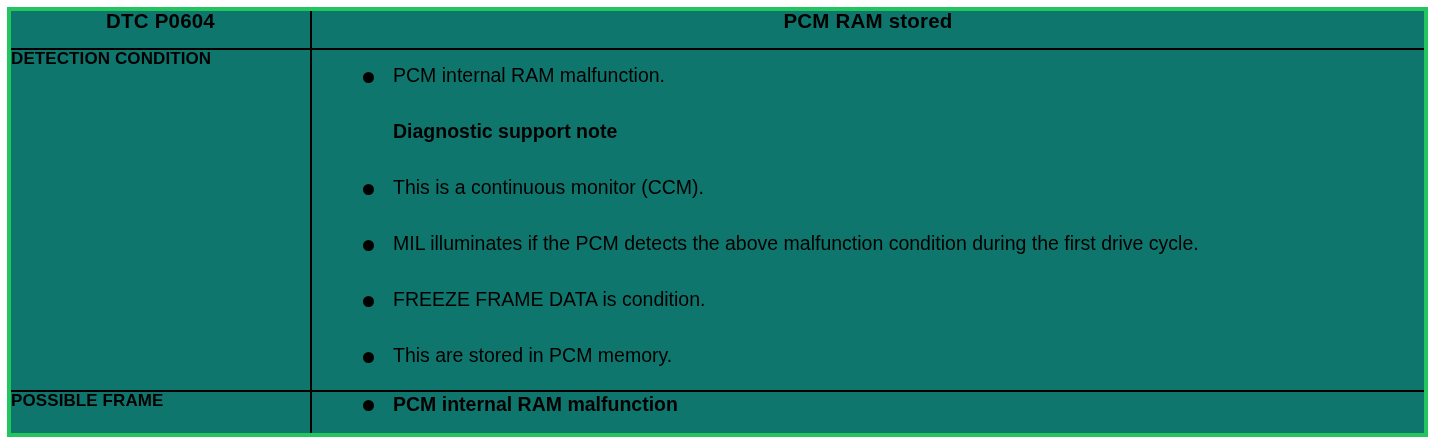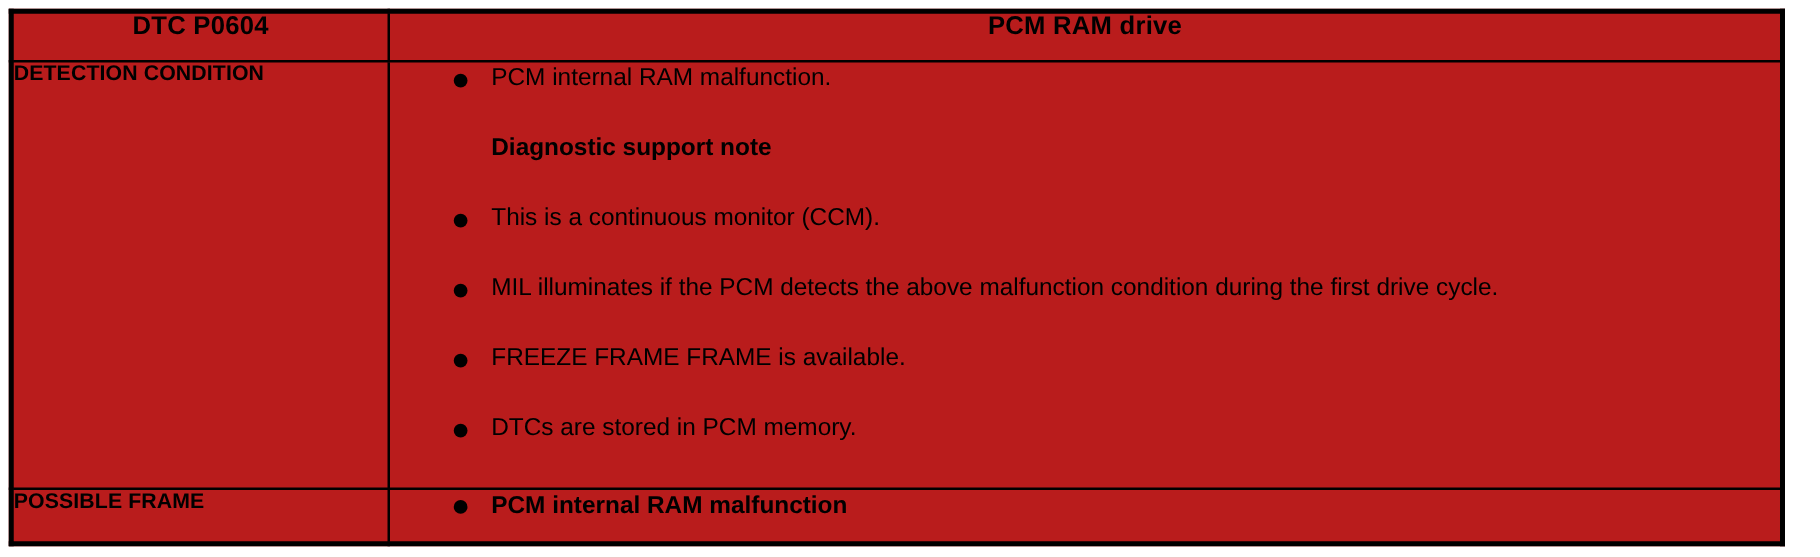--- a/index.html
+++ b/index.html
@@ -22,23 +22,23 @@
     width: 1421px;
     height: 430px;
     box-sizing: border-box;
   }
 
   table.dtc-table {
     width: 100%;
     height: 100%;
     border-collapse: collapse;
     table-layout: fixed;
-    border: 4px solid #000000;
+    border: 4px solid #22c55e;
     box-sizing: border-box;
-    background: #b91c1c;
+    background: #0f766e;
   }
 
   table.dtc-table td {
     border: 2px solid #000000;
     vertical-align: top;
     padding: 0;
   }
 
   col.col-label { width: 302px; }
 
@@ -102,21 +102,21 @@
     border-radius: 50%;
     background: #000000;
   }
 
   li.note-item {
     font-weight: bold;
     font-size: 19.5px;
   }
 
   
-  td.detection-body-cell ul.bullet-list { }
+  td.detection-body-cell ul.bullet-list { padding-top: 13px; }
   td.detection-body-cell li { margin-bottom: 31px; }
   td.detection-body-cell li.note-item { margin-bottom: 31px; }
   td.detection-body-cell li:last-child { margin-bottom: 0; }
 
   
   tr.cause-row { height: 44px; }
 
   td.cause-body-cell {
     vertical-align: middle;
   }
@@ -134,21 +134,21 @@
     <colgroup>
       <col class="col-label">
       <col class="col-body">
     </colgroup>
     <tbody>
       <tr class="header-row">
         <td class="header-label-cell">
           <span class="header-text">DTC P0604</span>
         </td>
         <td class="header-value-cell">
-          <span class="header-text">PCM RAM drive</span>
+          <span class="header-text">PCM RAM stored</span>
         </td>
       </tr>
 
       <tr class="detection-row">
         <td class="rowlabel-cell">
           <span class="rowlabel-text">DETECTION CONDITION</span>
         </td>
         <td class="detection-body-cell">
           <ul class="bullet-list">
             <li class="bullet-item">
@@ -157,24 +157,24 @@
             <li class="note-item">
               <span>Diagnostic support note</span>
             </li>
             <li class="bullet-item">
               <span>This is a continuous monitor (CCM).</span>
             </li>
             <li class="bullet-item">
               <span>MIL illuminates if the PCM detects the above malfunction condition during the first drive cycle.</span>
             </li>
             <li class="bullet-item">
-              <span>FREEZE FRAME FRAME is available.</span>
+              <span>FREEZE FRAME DATA is condition.</span>
             </li>
             <li class="bullet-item">
-              <span>DTCs are stored in PCM memory.</span>
+              <span>This are stored in PCM memory.</span>
             </li>
           </ul>
         </td>
       </tr>
 
       <tr class="cause-row">
         <td class="rowlabel-cell">
           <span class="rowlabel-text">POSSIBLE FRAME</span>
         </td>
         <td class="cause-body-cell">

